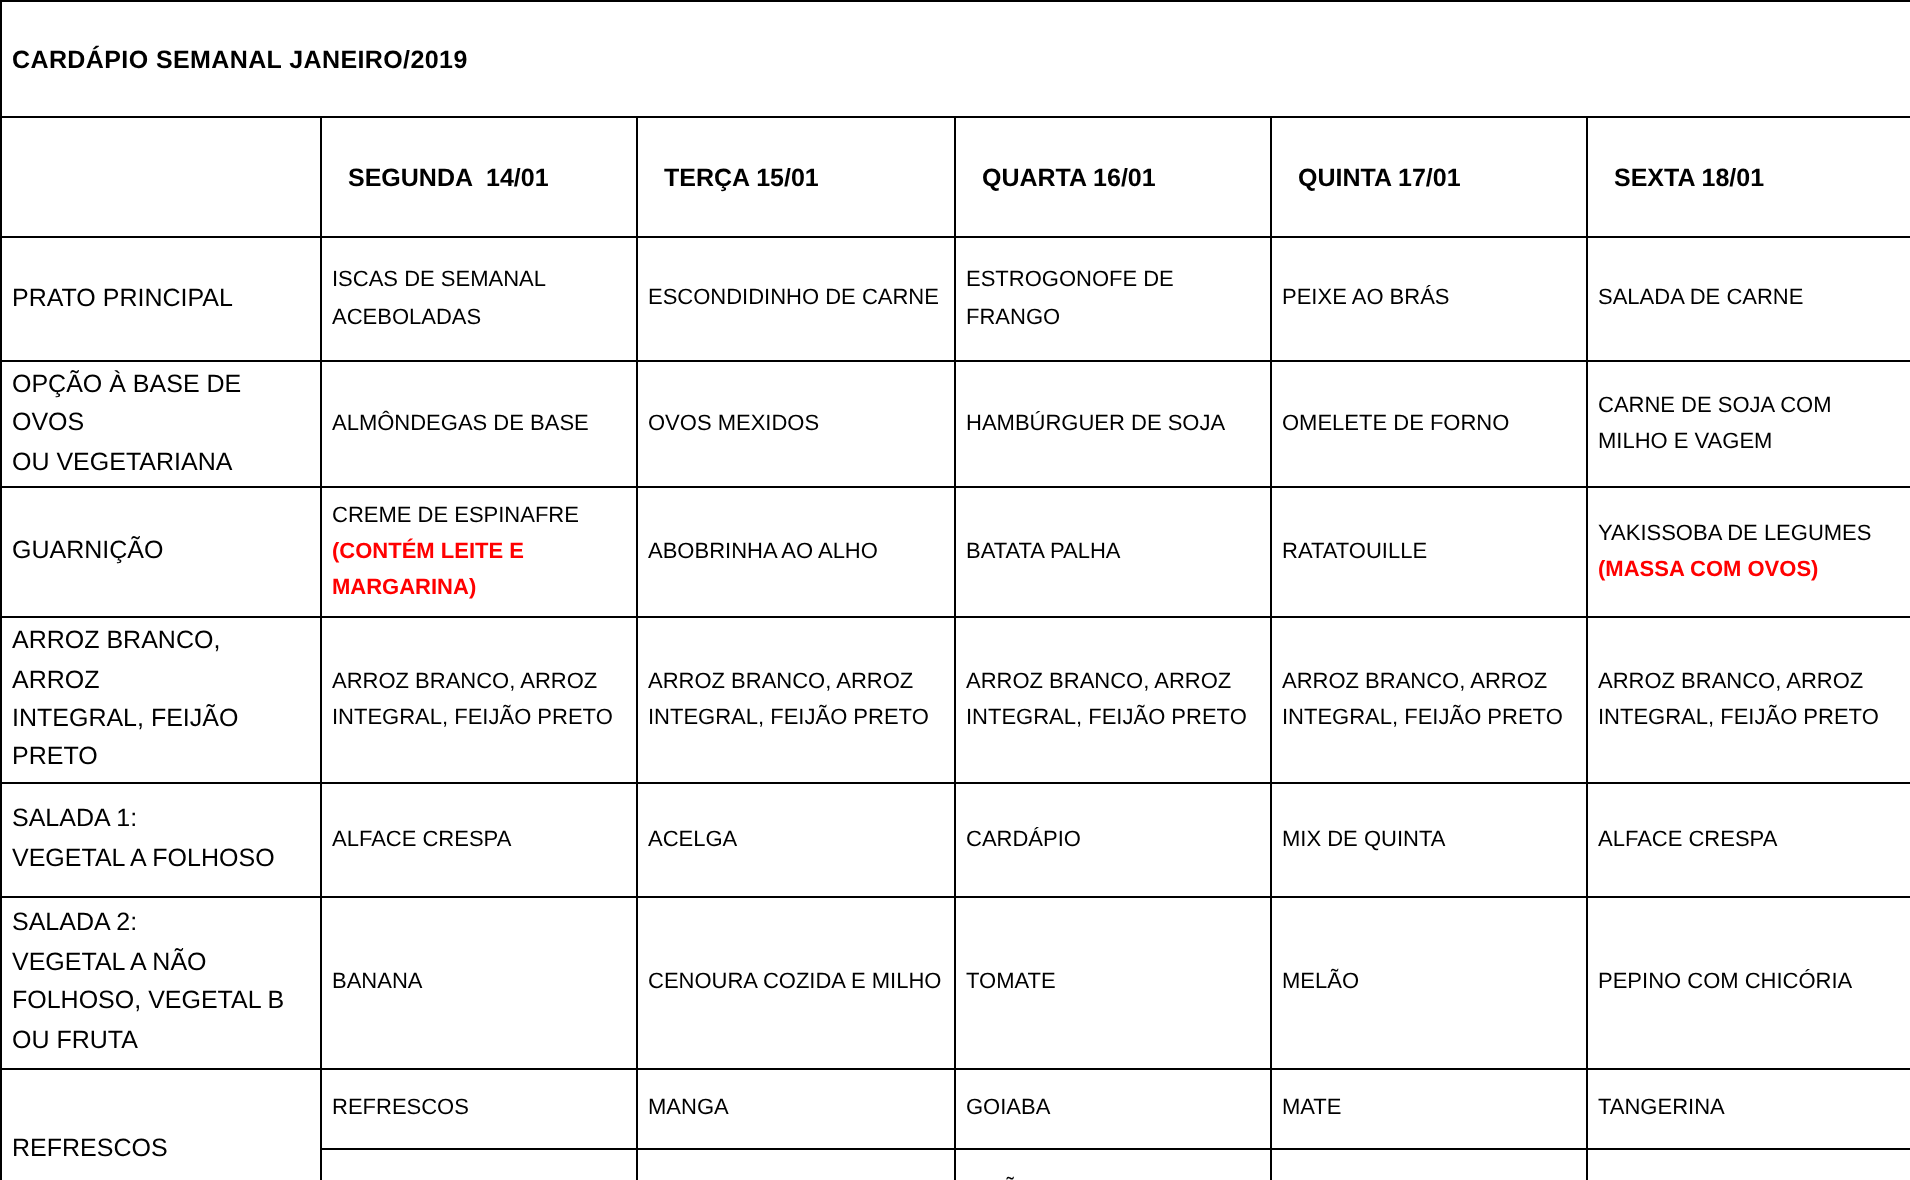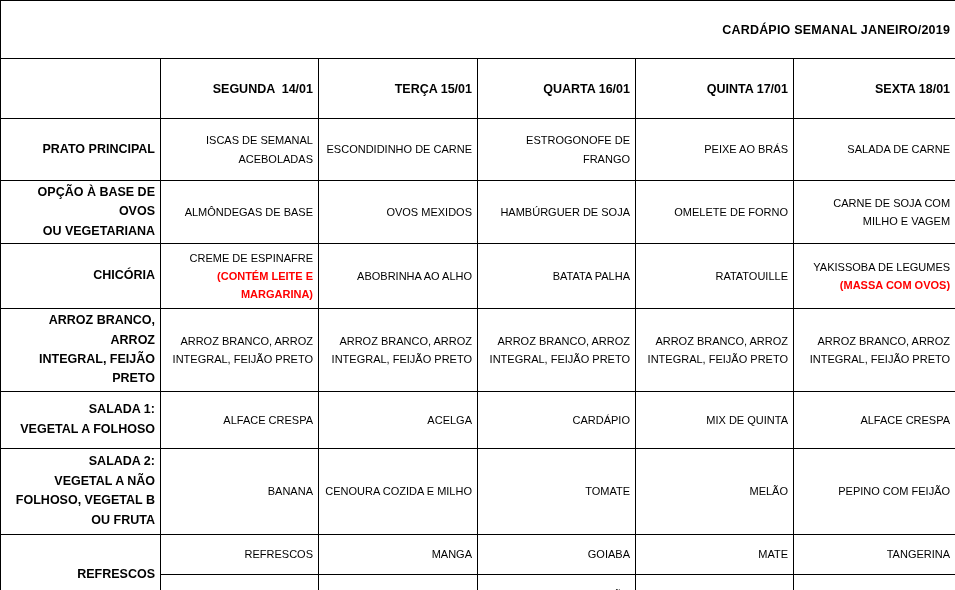--- a/index.html
+++ b/index.html
@@ -11,39 +11,39 @@
     width: 955px;
   }
   table.menu {
     width: 955px;
     height: 590px;
     border-collapse: collapse;
     table-layout: fixed;
   }
   table.menu td {
     border: 1px solid var(--grid);
-    text-align: right;
+    text-align: left;
     vertical-align: middle;
     padding: 2px 5px;
     overflow: hidden;
   }
   tr.title-row td {
     height: 58px;
     font-weight: bold;
     font-size: 12.5px;
     letter-spacing: 0.2px;
   }
   tr.day-row td { height: 60px; padding-left: 13px; }
   td.day-cell {
     font-weight: bold;
     font-size: 12.5px;
     white-space: pre-wrap;
   }
   td.label-cell {
-    font-weight: bold;
+    font-weight: normal;
     font-size: 12.5px;
     white-space: pre-line;
     line-height: 1.55;
     padding: 2px 3px;
   }
   td.body-cell {
     font-size: 11px;
     line-height: 1.65;
   }
   td.body-cell .note {
@@ -101,21 +101,21 @@
     <td class="label-cell">OPÇÃO À BASE DE OVOS
 OU VEGETARIANA</td>
     <td class="body-cell"><span>ALMÔNDEGAS DE BASE</span></td>
     <td class="body-cell"><span>OVOS MEXIDOS</span></td>
     <td class="body-cell"><span>HAMBÚRGUER DE SOJA</span></td>
     <td class="body-cell"><span>OMELETE DE FORNO</span></td>
     <td class="body-cell"><span>CARNE DE SOJA COM MILHO E VAGEM</span></td>
   </tr>
 
   <tr class="r-guarnicao">
-    <td class="label-cell">CHICÓRIA</td>
+    <td class="label-cell">GUARNIÇÃO</td>
     <td class="body-cell"><span>CREME DE ESPINAFRE</span><span class="note">(CONTÉM LEITE E MARGARINA)</span></td>
     <td class="body-cell"><span>ABOBRINHA AO ALHO</span></td>
     <td class="body-cell"><span>BATATA PALHA</span></td>
     <td class="body-cell"><span>RATATOUILLE</span></td>
     <td class="body-cell"><span>YAKISSOBA DE LEGUMES</span><span class="note">(MASSA COM OVOS)</span></td>
   </tr>
 
   <tr class="r-arroz">
     <td class="label-cell">ARROZ BRANCO, ARROZ
 INTEGRAL, FEIJÃO PRETO</td>
@@ -138,21 +138,21 @@
 
   <tr class="r-salada2">
     <td class="label-cell">SALADA 2:
 VEGETAL A NÃO
 FOLHOSO, VEGETAL B
 OU FRUTA</td>
     <td class="body-cell"><span>BANANA</span></td>
     <td class="body-cell"><span>CENOURA COZIDA E MILHO</span></td>
     <td class="body-cell"><span>TOMATE</span></td>
     <td class="body-cell"><span>MELÃO</span></td>
-    <td class="body-cell"><span>PEPINO COM FEIJÃO</span></td>
+    <td class="body-cell"><span>PEPINO COM CHICÓRIA</span></td>
   </tr>
 
   <tr class="r-refrescos-top">
     <td class="label-cell" rowspan="2">REFRESCOS</td>
     <td class="body-cell"><span>REFRESCOS</span></td>
     <td class="body-cell"><span>MANGA</span></td>
     <td class="body-cell"><span>GOIABA</span></td>
     <td class="body-cell"><span>MATE</span></td>
     <td class="body-cell"><span>TANGERINA</span></td>
   </tr>

